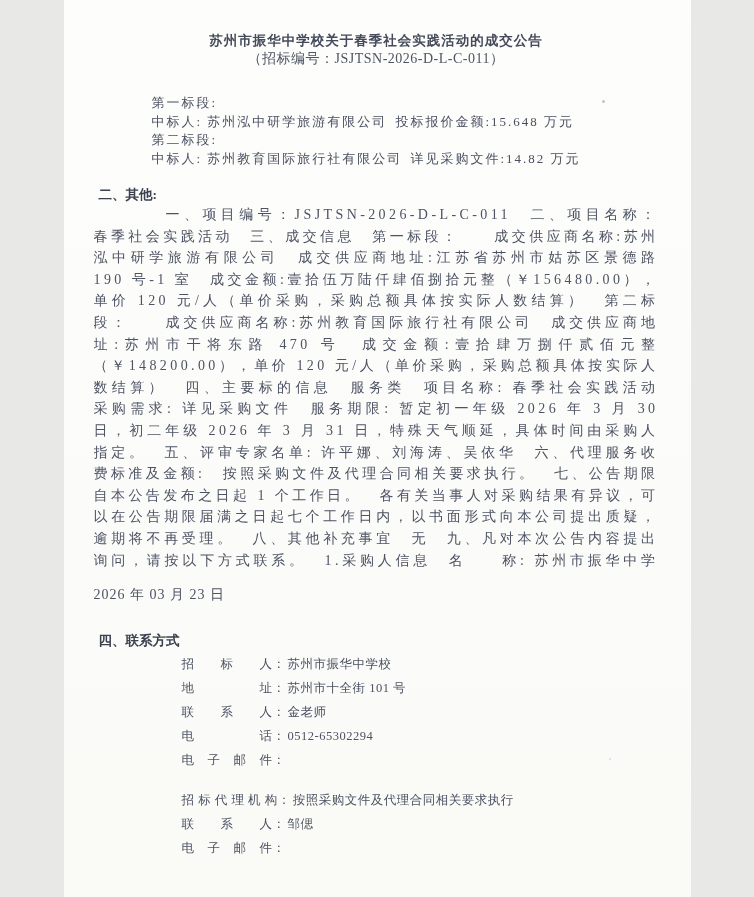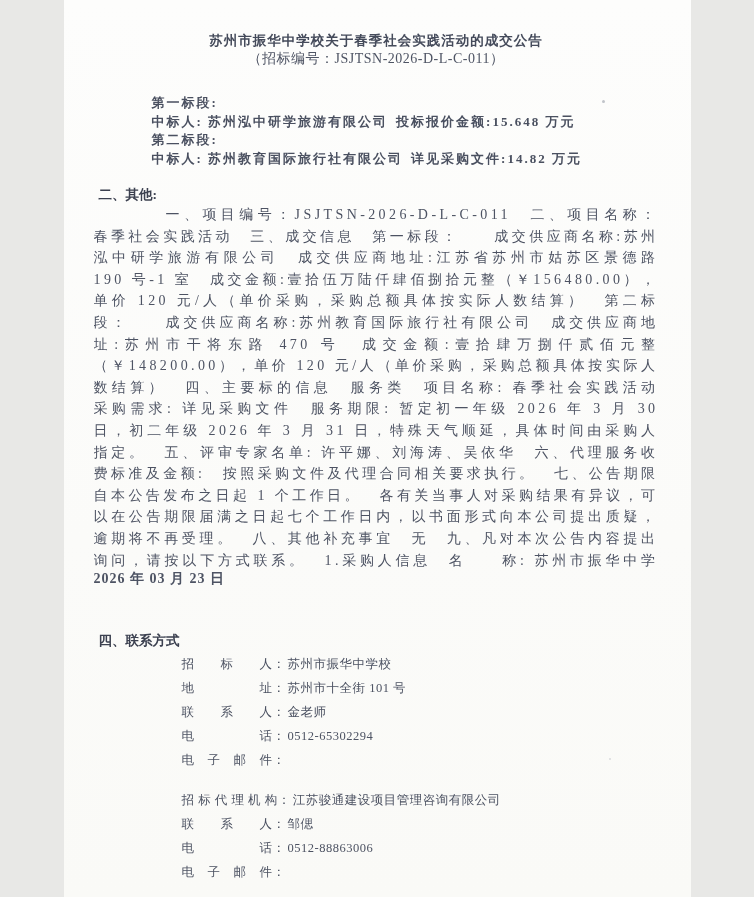--- a/index.html
+++ b/index.html
@@ -15,32 +15,32 @@
   .blk { position:absolute; left:30px; right:32px; }
 
   
   .blk-title { top:32px; text-align:center; }
   .doc-title { font-size:13.5px; font-weight:600; letter-spacing:1px; color:#454b5b; }
   .doc-subtitle { font-size:14px; letter-spacing:0.5px; color:#4e5464; }
 
   
   .blk-sec1 { top:94px; font-size:13px; line-height:18.5px; letter-spacing:2px; }
   .sec-heading { font-weight:700; color:#3c4150; margin-left:5px; font-size:13.5px; }
-  .ind { padding-left:58px;font-weight:bold; }
+  .ind { padding-left:58px; }
   .price { margin-left:8px; }
 
   
   .blk-sec2 { top:186px; }
   .blk-sec2 .sec-heading { line-height:18px; }
   .para {
     font-size:14px; line-height:21.6px; letter-spacing:3.4px;
     text-align:justify; text-indent:72px; color:#4d5363;
     max-height:368px; overflow:hidden;
   }
-  .blk-date { top:570px; font-size:14px; letter-spacing:1px; color:#4d5363;font-weight:bold; }
+  .blk-date { top:586px; font-size:14px; letter-spacing:1px; color:#4d5363; }
 
   
   .blk-sec3 { top:592px; font-size:13px; line-height:19px; letter-spacing:1.5px; }
   .blk-sec3 .body { padding-left:58px; margin-top:2px; }
 
   
   .blk-sec4 { top:632px;font-family:Liberation Serif, serif; }
 
   
   .blk-contact1 { top:652px; }
@@ -100,27 +100,24 @@
     <div class="c-row">
       <span class="c-label">电　　　　　话：</span><span class="c-value">0512-65302294</span>
     </div>
     <div class="c-row">
       <span class="c-label">电　子　邮　件：</span><span class="c-value"></span>
     </div>
   </div>
 
   <div class="blk blk-contact2">
     <div class="c-row">
-      <span class="c-label">招 标 代 理 机 构：</span><span class="c-value">江苏骏通建设项目管理咨询有限公司</span>
+      <span class="c-label">招 标 代 理 机 构：</span><span class="c-value">按照采购文件及代理合同相关要求执行</span>
     </div>
     <div class="c-row">
       <span class="c-label">联　　系　　人：</span><span class="c-value">邹偲</span>
-    </div>
-    <div class="c-row">
-      <span class="c-label">电　　　　　话：</span><span class="c-value">0512-88863006</span>
     </div>
     <div class="c-row">
       <span class="c-label">电　子　邮　件：</span><span class="c-value"></span>
     </div>
   </div>
 
   <div class="speck speck-a"></div>
   <div class="speck speck-b"></div>
   <div class="speck speck-c"></div>
 

